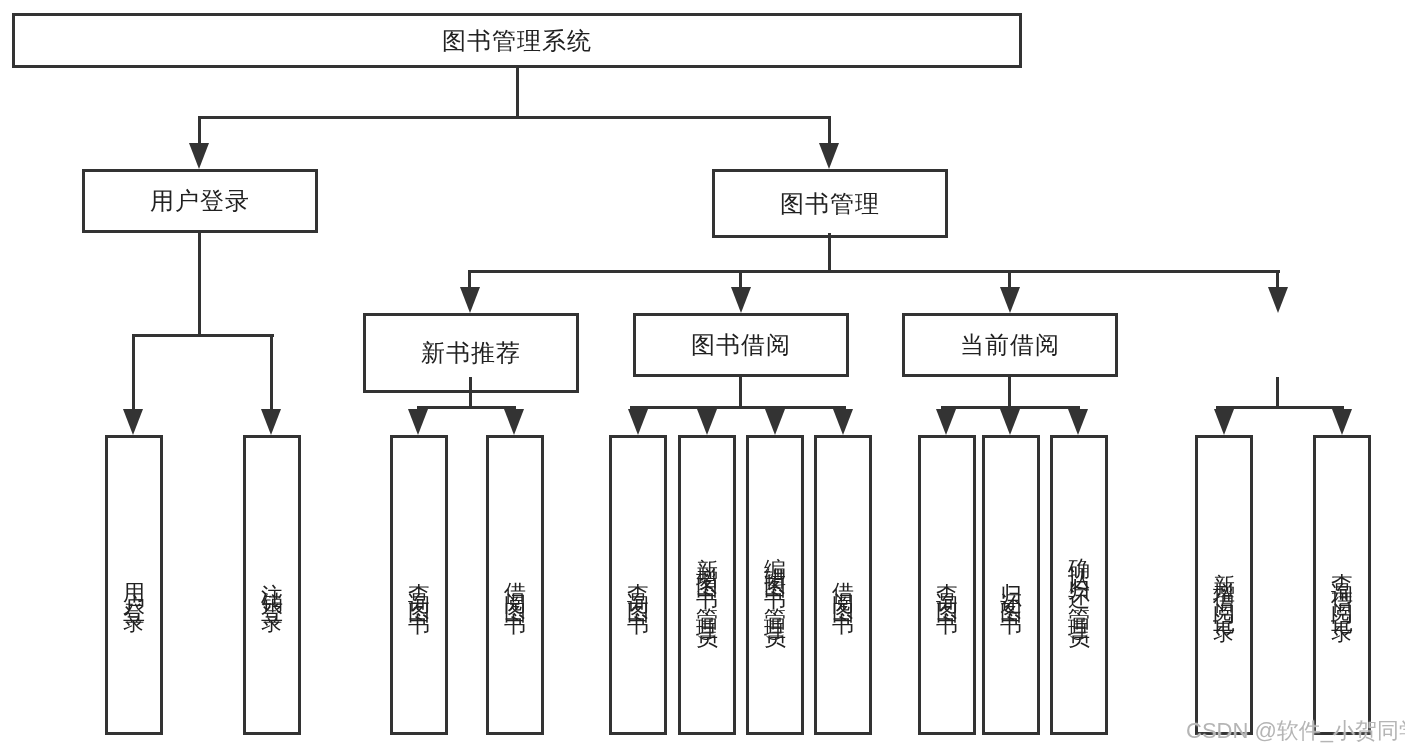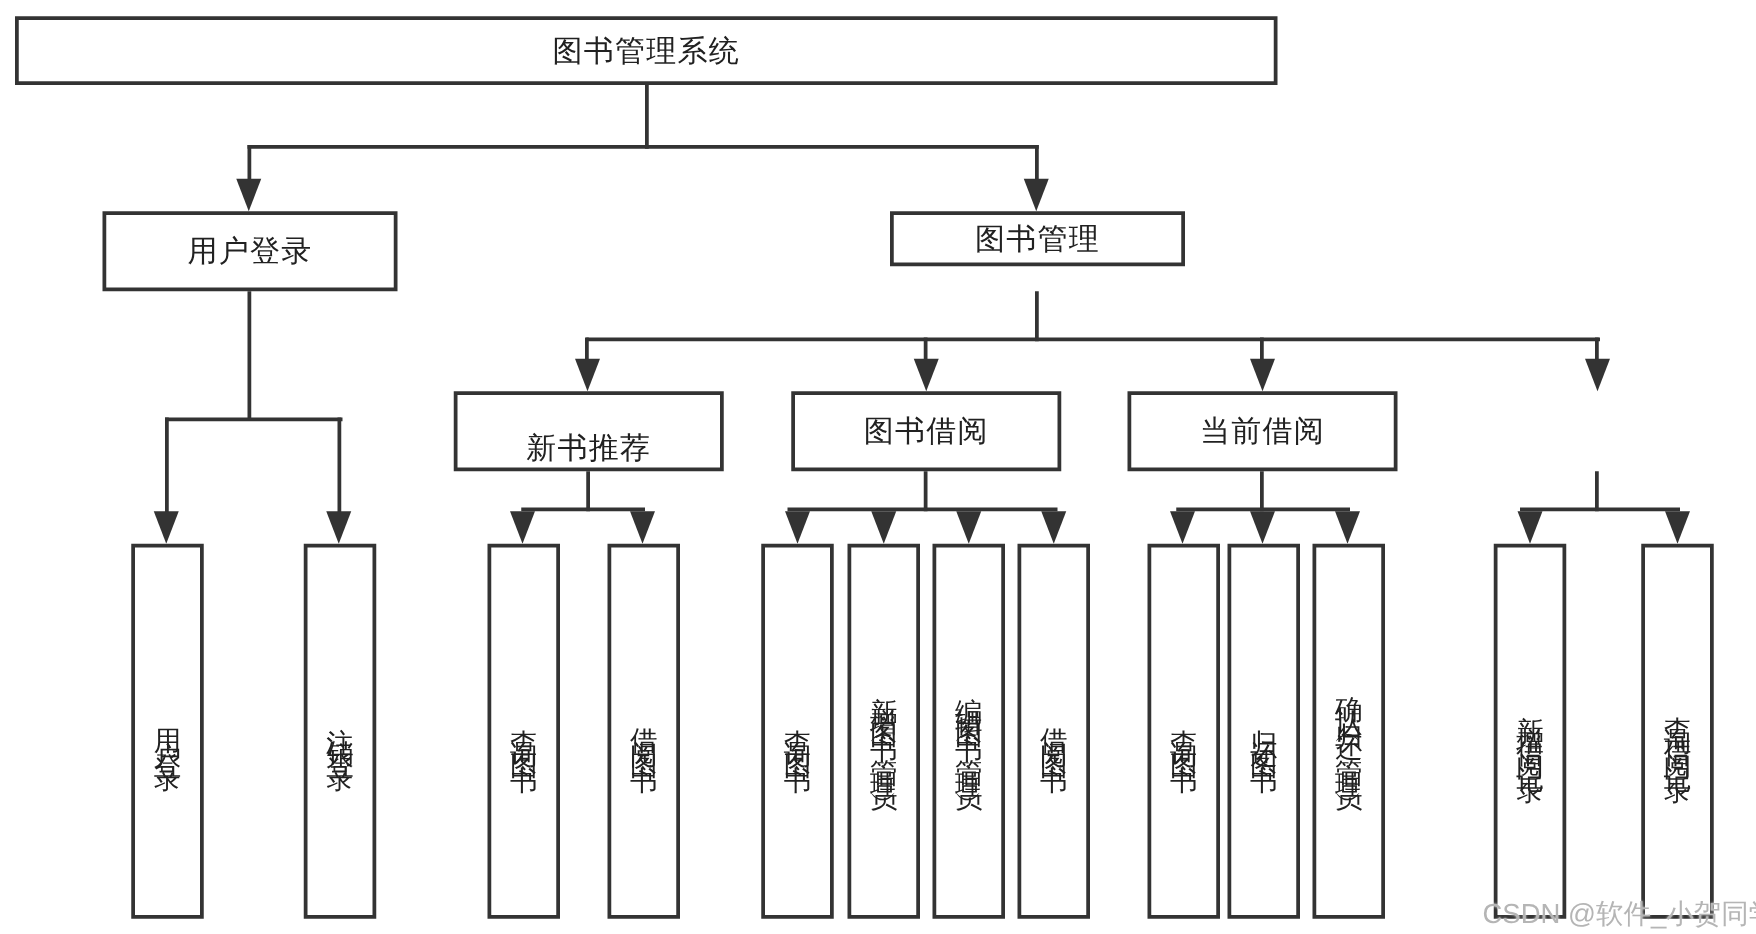--- a/index.html
+++ b/index.html
@@ -41,21 +41,21 @@
   <div class="vline" style="left:516px;top:68px;height:51px;"></div>
   <div class="hline" style="left:198px;top:116px;width:633px;"></div>
   <div class="vline" style="left:198px;top:116px;height:30px;"></div>
   <div class="arrow" style="left:189px;top:143px;"></div>
   <div class="vline" style="left:828px;top:116px;height:30px;"></div>
   <div class="arrow" style="left:819px;top:143px;"></div>
 
   <div class="node hnode" style="left:82px;top:169px;width:236px;height:64px;">
     <span>用户登录</span>
   </div>
-  <div class="node hnode" style="left:712px;top:169px;width:236px;height:44px;">
+  <div class="node hnode" style="left:712px;top:169px;width:236px;height:69px;">
     <span>图书管理</span>
   </div>
 
   <div class="vline" style="left:198px;top:233px;height:103px;"></div>
   <div class="hline" style="left:132px;top:334px;width:142px;"></div>
   <div class="vline" style="left:132px;top:334px;height:78px;"></div>
   <div class="arrow" style="left:123px;top:409px;"></div>
   <div class="vline" style="left:270px;top:334px;height:78px;"></div>
   <div class="arrow" style="left:261px;top:409px;"></div>
 
@@ -63,21 +63,21 @@
   <div class="hline" style="left:469px;top:270px;width:811px;"></div>
   <div class="vline" style="left:468px;top:270px;height:20px;"></div>
   <div class="arrow" style="left:460px;top:287px;"></div>
   <div class="vline" style="left:739px;top:270px;height:20px;"></div>
   <div class="arrow" style="left:731px;top:287px;"></div>
   <div class="vline" style="left:1008px;top:270px;height:20px;"></div>
   <div class="arrow" style="left:1000px;top:287px;"></div>
   <div class="vline" style="left:1276px;top:270px;height:20px;"></div>
   <div class="arrow" style="left:1268px;top:287px;"></div>
 
-  <div class="node hnode" style="left:363px;top:313px;width:216px;height:64px;align-items:flex-end;">
+  <div class="node hnode" style="left:363px;top:313px;width:216px;height:80px;">
     <span>新书推荐</span>
   </div>
   <div class="node hnode" style="left:902px;top:313px;width:216px;height:64px;">
     <span>当前借阅</span>
   </div>
   <div class="node hnode" style="left:633px;top:313px;width:216px;height:64px;">
     <span>图书借阅</span>
   </div>
 
   <div class="vline" style="left:469px;top:377px;height:32px;"></div>

